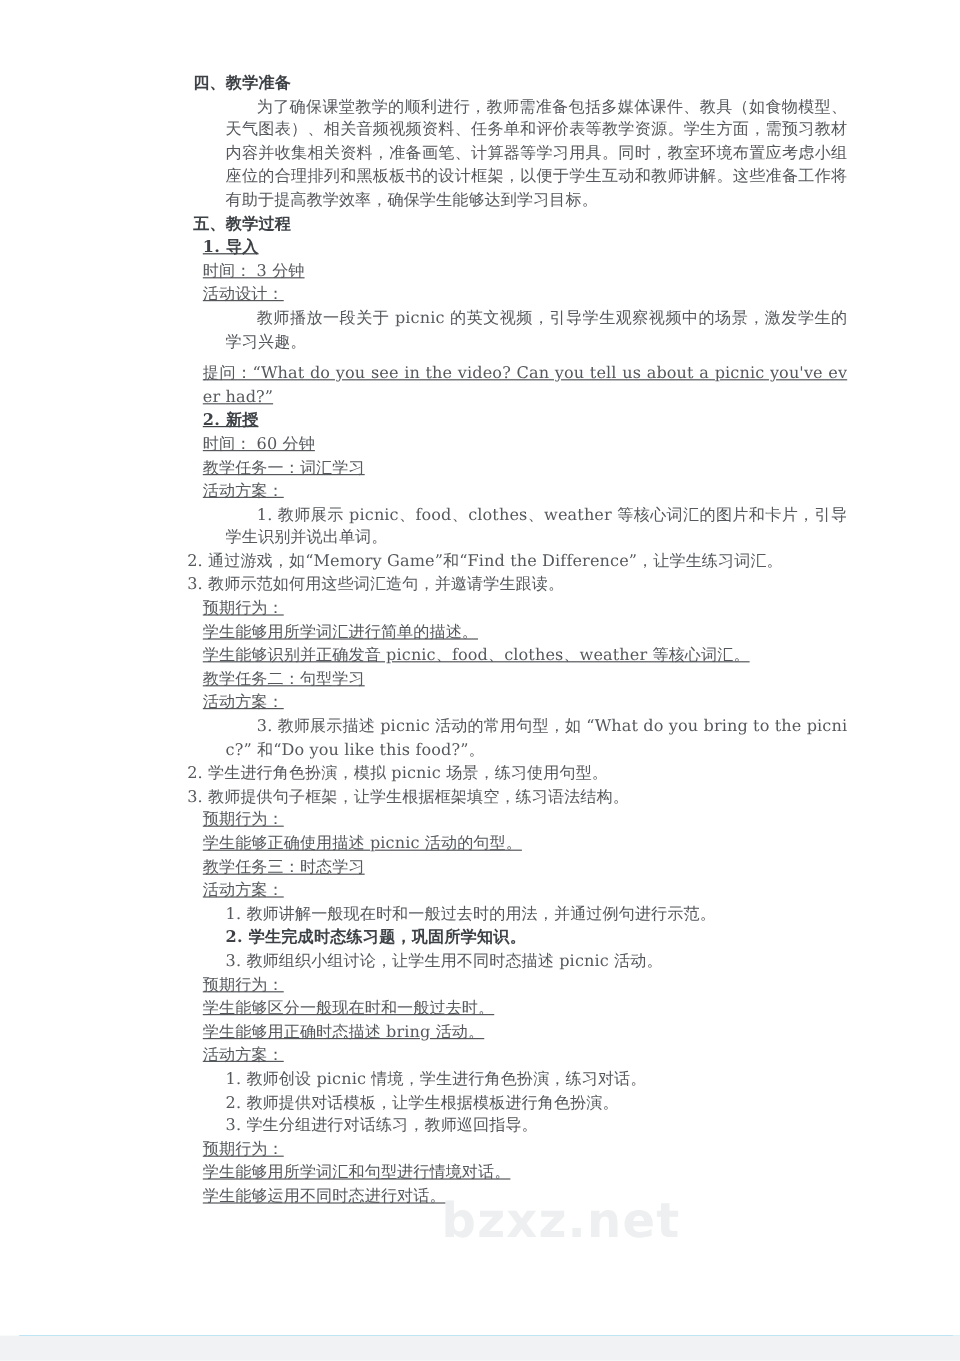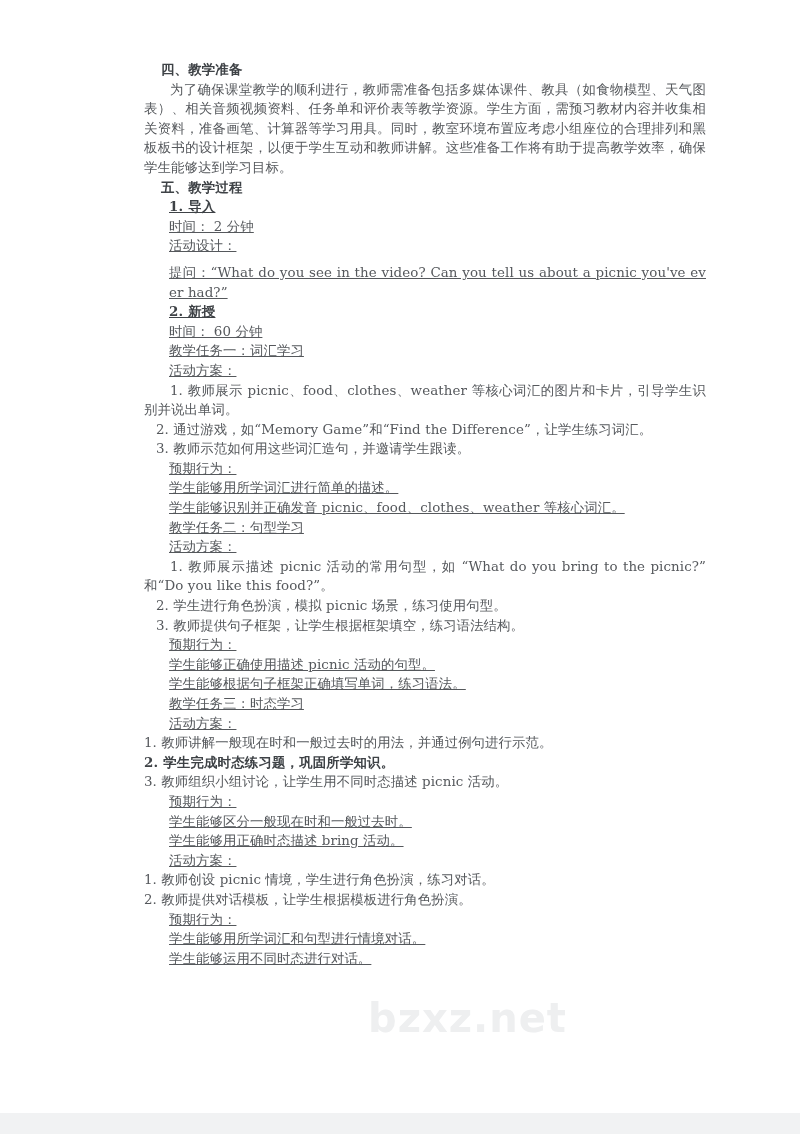--- a/index.html
+++ b/index.html
@@ -77,70 +77,71 @@
     word-break: break-all;
     margin: 0;
     letter-spacing: 0.1px;
   }
   .ln.b {
     font-weight: bold;
     color: #3e4246;
     letter-spacing: 0.2px;
   }
   
-  .i0  { text-indent: 0; }
+  .i0  { text-indent: 0; margin-left: 44px; }
   .i1  { padding-left: 12px; }      
   .i2  { padding-left: 17px; }      
   .i3  { padding-left: 25px; text-decoration: underline; }
   .first-indent { text-indent: 26px; }
   .gap-md { height: 7px; }
 </style>
 </head>
 <body>
 
 <div id="page">
 
   <div id="doc">
       <p class="ln i2 b">四、教学准备</p>
       <p class="ln i0 first-indent">为了确保课堂教学的顺利进行，教师需准备包括多媒体课件、教具（如食物模型、天气图表）、相关音频视频资料、任务单和评价表等教学资源。学生方面，需预习教材内容并收集相关资料，准备画笔、计算器等学习用具。同时，教室环境布置应考虑小组座位的合理排列和黑板板书的设计框架，以便于学生互动和教师讲解。这些准备工作将有助于提高教学效率，确保学生能够达到学习目标。</p>
       <p class="ln i2 b">五、教学过程</p>
       <p class="ln i3 b">1. 导入</p>
-      <p class="ln i3">时间： 2 分钟</p>
+      <p class="ln i3">时间： 3 分钟</p>
       <p class="ln i3">活动设计：</p>
+      <p class="ln i0 first-indent">教师播放一段关于 picnic 的英文视频，引导学生观察视频中的场景，激发学生的学习兴趣。</p>
       <div class="gap-md"></div>
       <p class="ln i3">提问：“What do you see in the video? Can you tell us about a picnic you've ever had?”</p>
       <p class="ln i3 b">2. 新授</p>
       <p class="ln i3">时间： 60 分钟</p>
       <p class="ln i3">教学任务一：词汇学习</p>
       <p class="ln i3">活动方案：</p>
       <p class="ln i0 first-indent">1. 教师展示 picnic、food、clothes、weather 等核心词汇的图片和卡片，引导学生识别并说出单词。</p>
       <p class="ln i1">2. 通过游戏，如“Memory Game”和“Find the Difference”，让学生练习词汇。</p>
       <p class="ln i1">3. 教师示范如何用这些词汇造句，并邀请学生跟读。</p>
       <p class="ln i3">预期行为：</p>
       <p class="ln i3">学生能够用所学词汇进行简单的描述。</p>
       <p class="ln i3">学生能够识别并正确发音 picnic、food、clothes、weather 等核心词汇。</p>
       <p class="ln i3">教学任务二：句型学习</p>
       <p class="ln i3">活动方案：</p>
-      <p class="ln i0 first-indent">1. 教师展示描述 picnic 活动的常用句型，如 “What do you bring to the picnic?” 和“Do you like this food?”。</p>
+      <p class="ln i0 first-indent">3. 教师展示描述 picnic 活动的常用句型，如 “What do you bring to the picnic?” 和“Do you like this food?”。</p>
       <p class="ln i1">2. 学生进行角色扮演，模拟 picnic 场景，练习使用句型。</p>
       <p class="ln i1">3. 教师提供句子框架，让学生根据框架填空，练习语法结构。</p>
       <p class="ln i3">预期行为：</p>
       <p class="ln i3">学生能够正确使用描述 picnic 活动的句型。</p>
-      <p class="ln i3">学生能够根据句子框架正确填写单词，练习语法。</p>
       <p class="ln i3">教学任务三：时态学习</p>
       <p class="ln i3">活动方案：</p>
       <p class="ln i0">1. 教师讲解一般现在时和一般过去时的用法，并通过例句进行示范。</p>
       <p class="ln i0 b">2. 学生完成时态练习题，巩固所学知识。</p>
       <p class="ln i0">3. 教师组织小组讨论，让学生用不同时态描述 picnic 活动。</p>
       <p class="ln i3">预期行为：</p>
       <p class="ln i3">学生能够区分一般现在时和一般过去时。</p>
       <p class="ln i3">学生能够用正确时态描述 bring 活动。</p>
       <p class="ln i3">活动方案：</p>
       <p class="ln i0">1. 教师创设 picnic 情境，学生进行角色扮演，练习对话。</p>
       <p class="ln i0">2. 教师提供对话模板，让学生根据模板进行角色扮演。</p>
+      <p class="ln i0">3. 学生分组进行对话练习，教师巡回指导。</p>
       <p class="ln i3">预期行为：</p>
       <p class="ln i3">学生能够用所学词汇和句型进行情境对话。</p>
       <p class="ln i3">学生能够运用不同时态进行对话。</p>
     </div>
 
   <div id="watermark">bzxz.net</div>
 </div>
 
 <div id="page-right-gutter"></div>
 <div id="page-bottom-band"></div>

